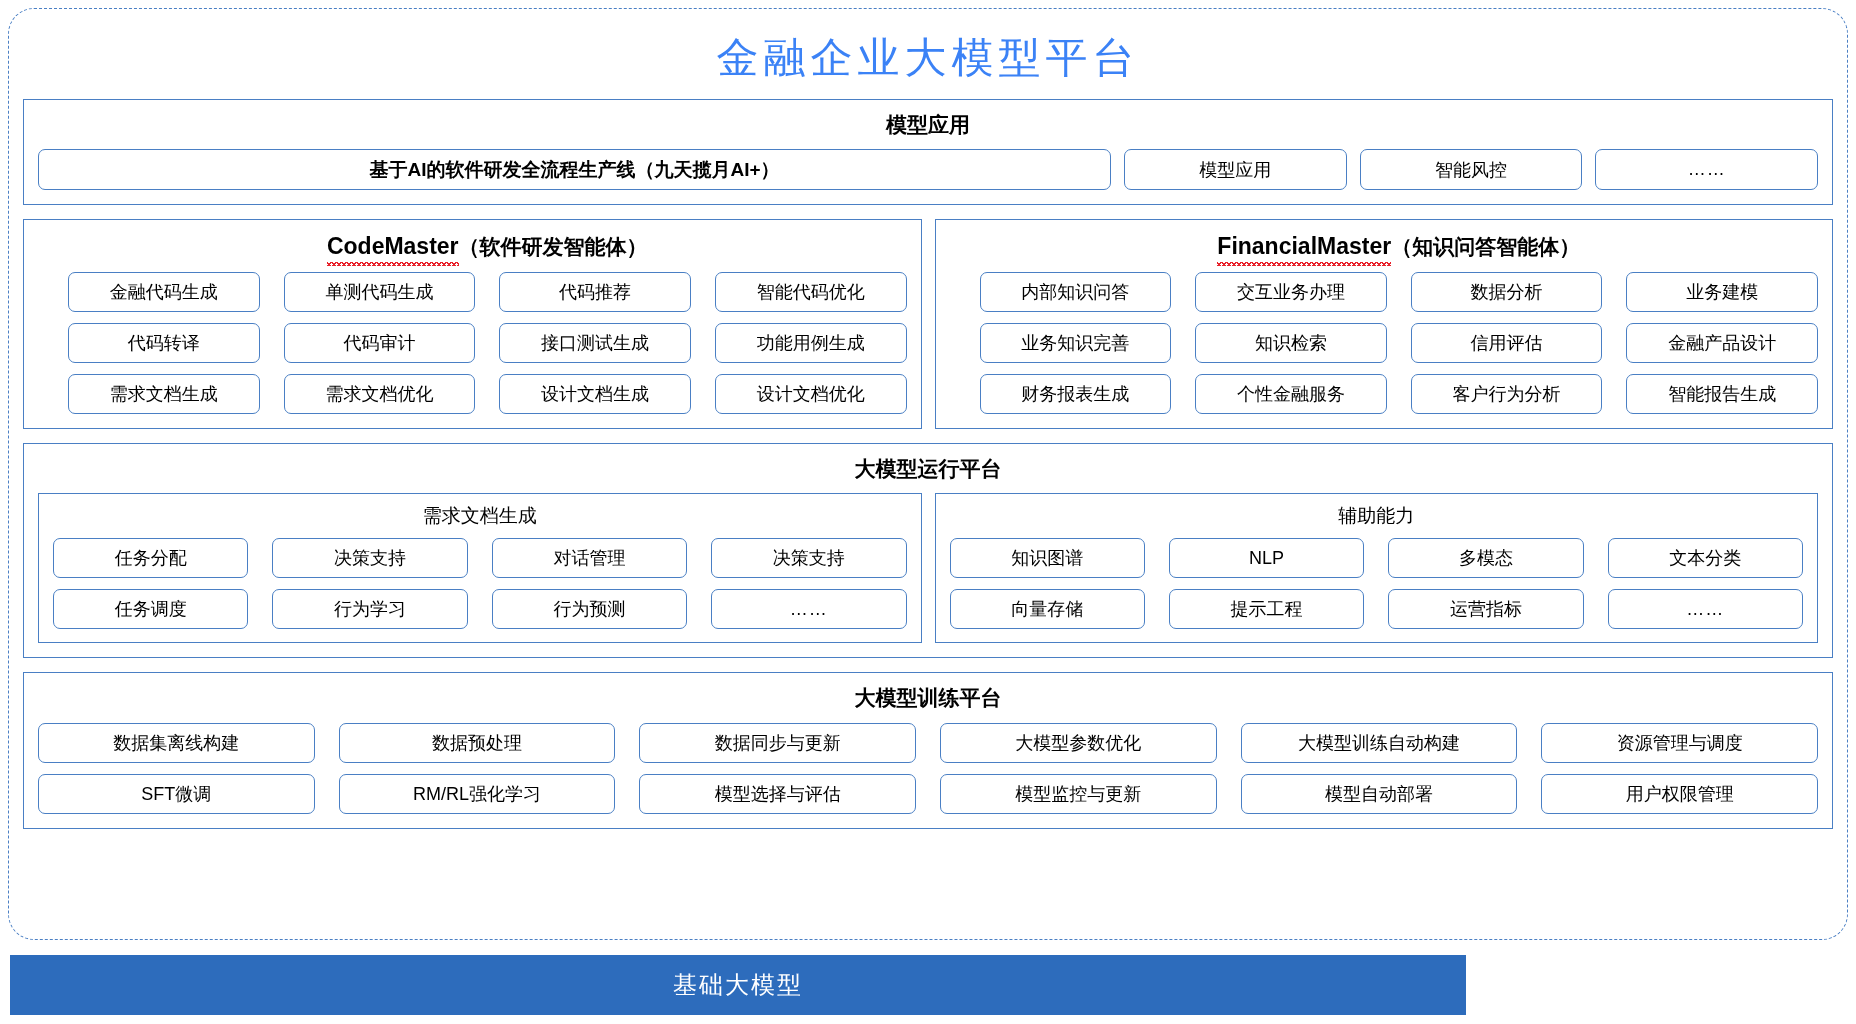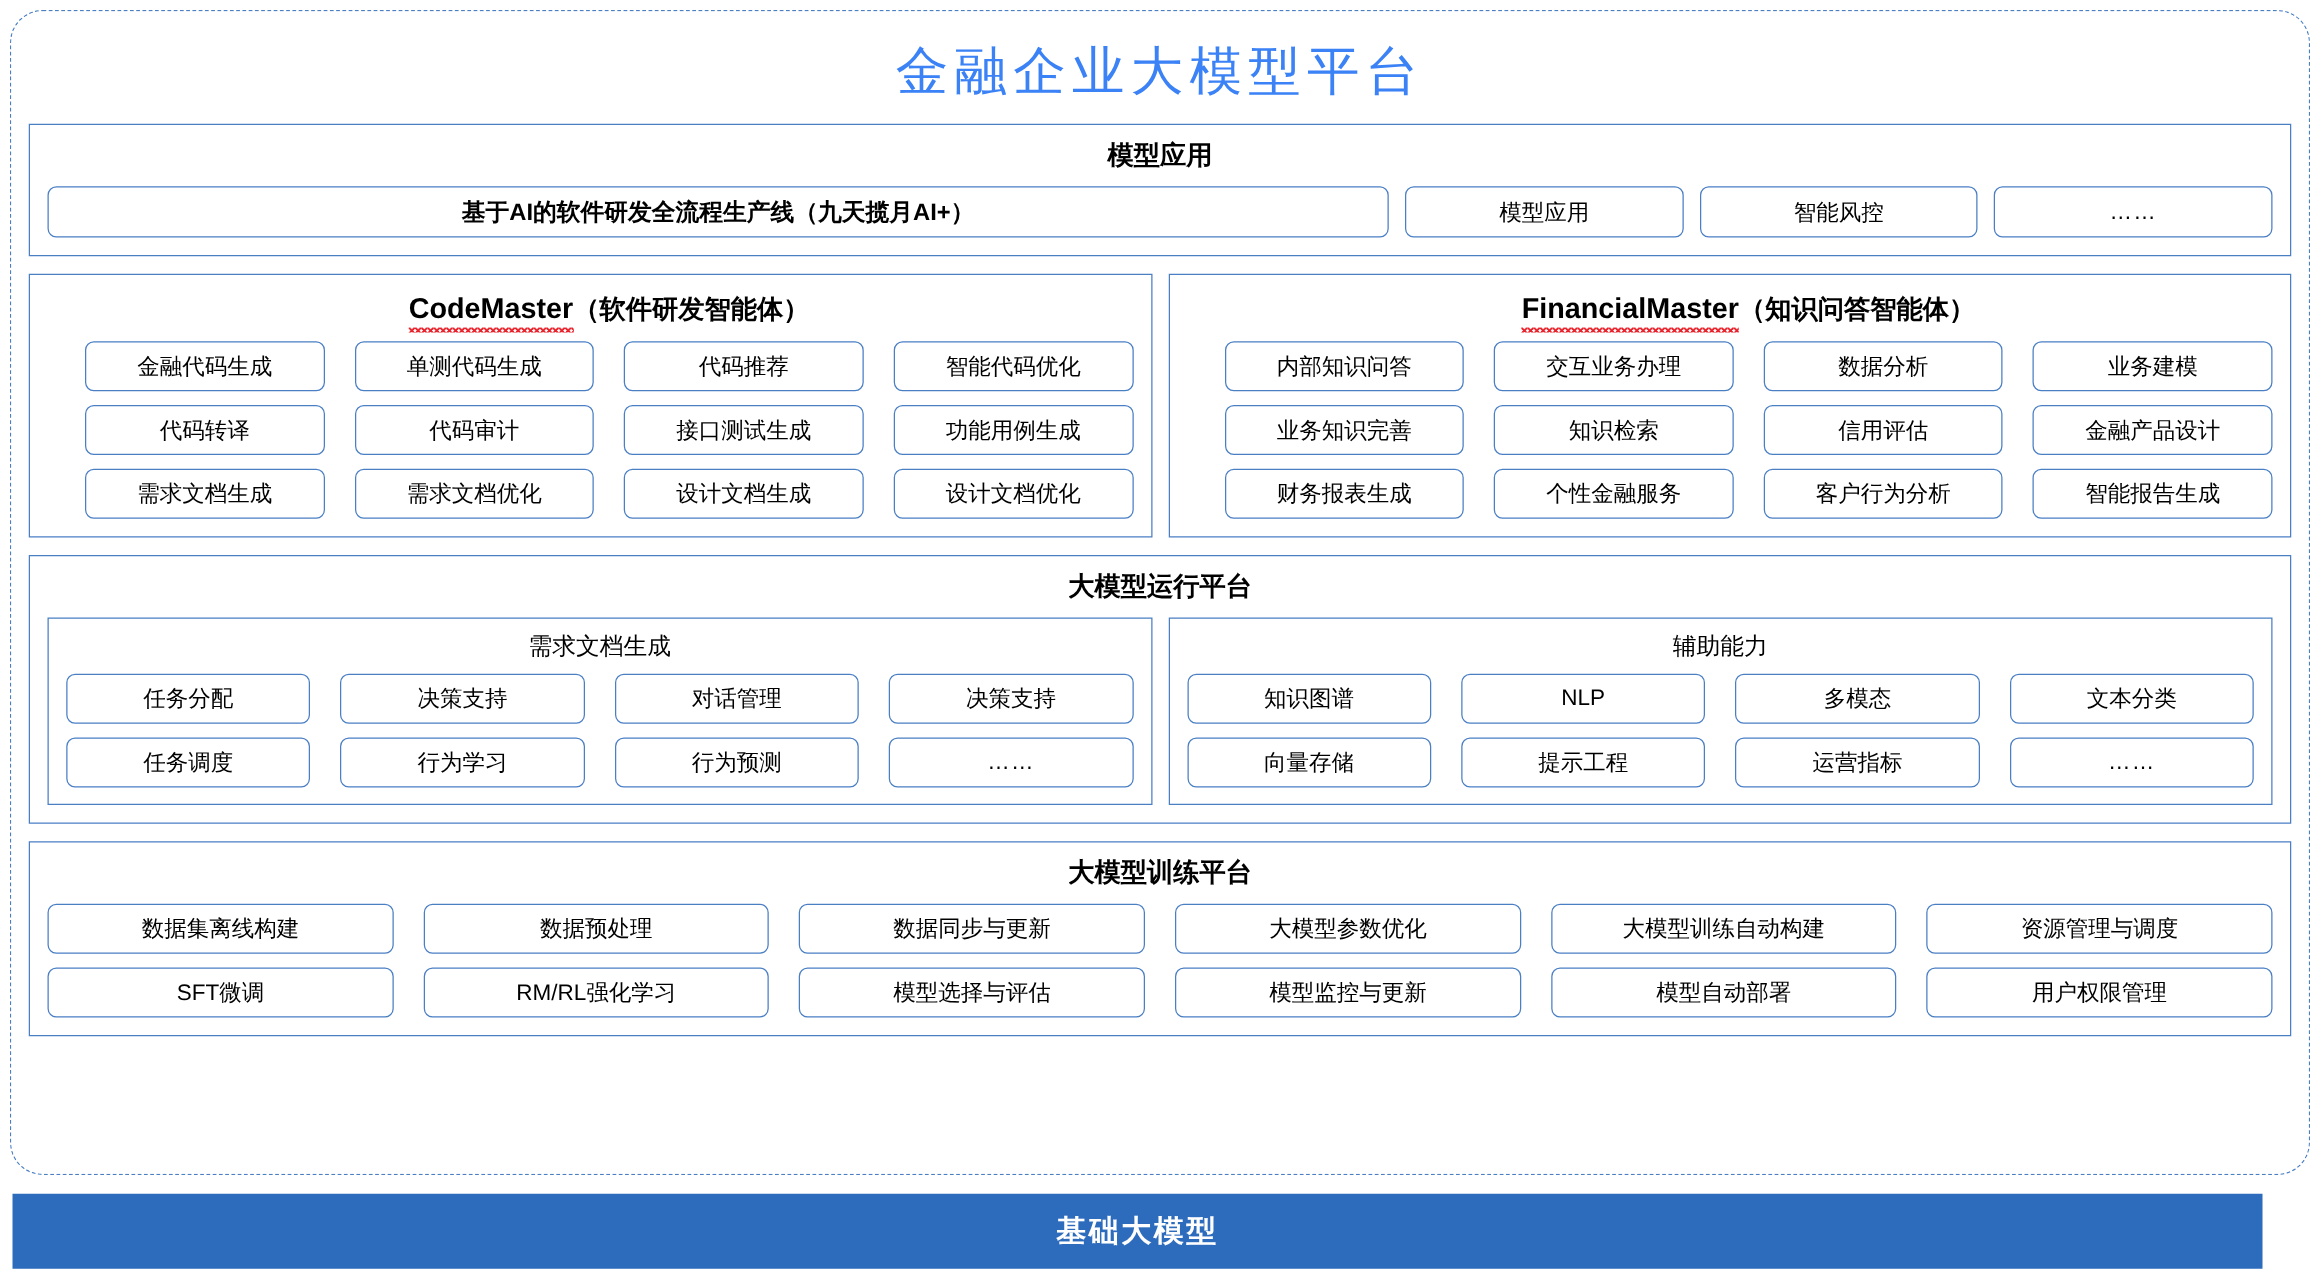--- a/index.html
+++ b/index.html
@@ -133,26 +133,26 @@
     border: 1.2px solid #4a7fc4;
     background: #ffffff;
     padding: 6px 14px 13px 14px;
   }
 
   
   .base-bar {
     position: absolute;
     left: 10px;
     top: 955px;
-    width: 1800px;
+    width: 1456px;
     height: 60px;
     background: #2d6cbc;
     color: #ffffff;
     font-size: 24px;
-    font-weight: 700;
+    font-weight: 400;
     letter-spacing: 2px;
     display: flex;
     align-items: center;
     justify-content: center;
   }
 </style>
 </head>
 <body>
 
 <div id="root">

